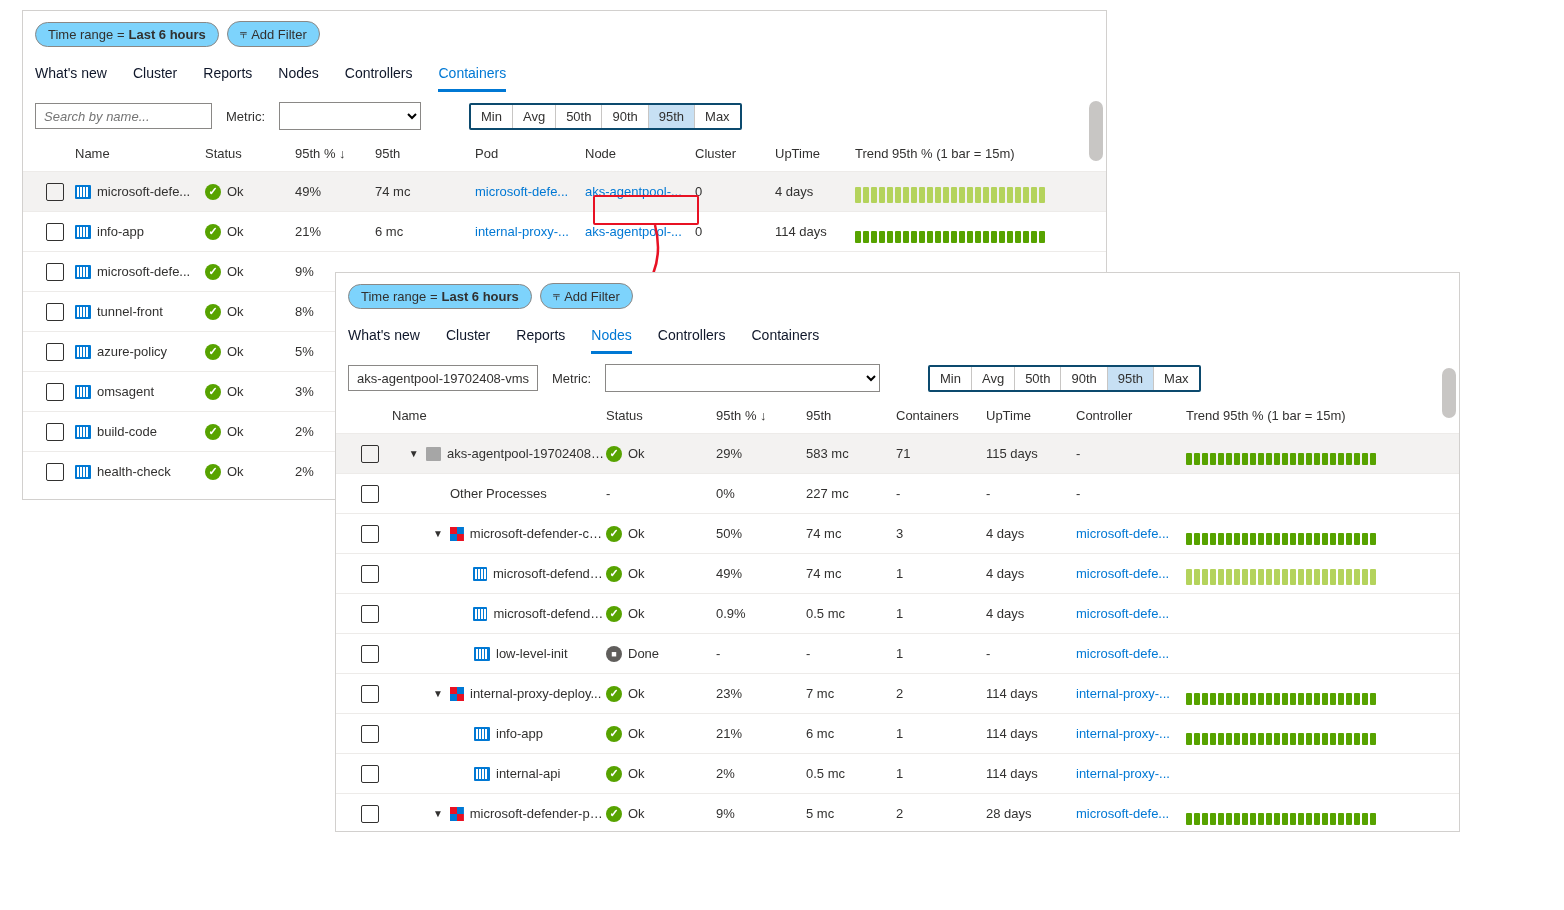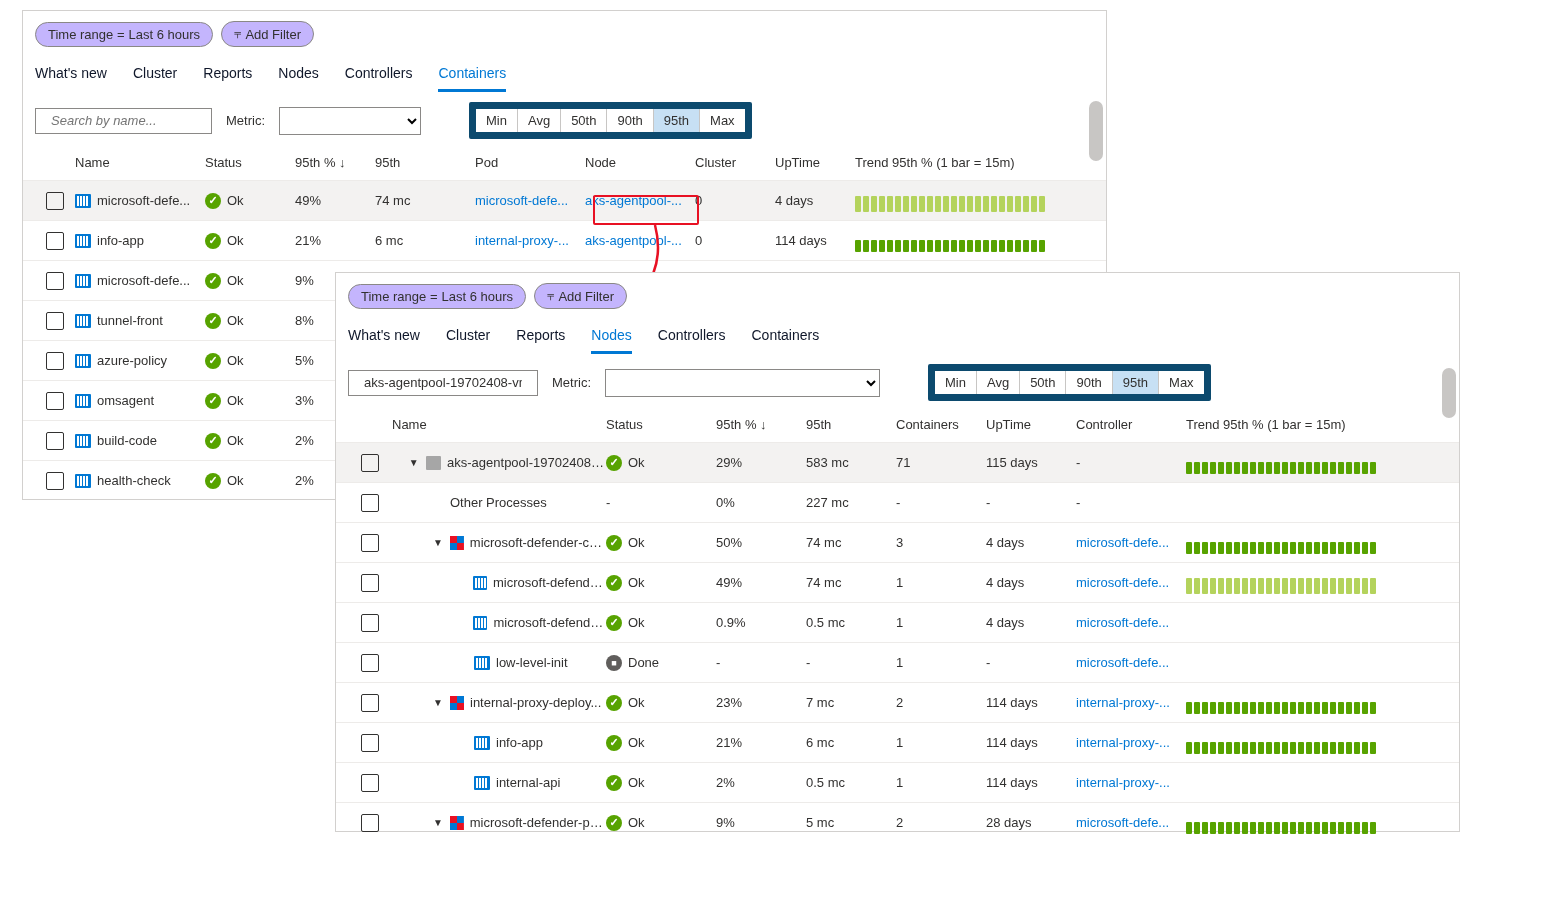--- a/index.html
+++ b/index.html
@@ -1,29 +1,29 @@
 <!DOCTYPE html>
 <html><head>
 <meta charset="utf-8">
 <style>
 * { margin: 0; padding: 0; box-sizing: border-box; }
 body { font-family: "Segoe UI", -apple-system, sans-serif; font-size: 13px; color: #323130; background: #fff; width: 1564px; height: 910px; position: relative; overflow: hidden; }
 .panel { background: #fff; border: 1px solid #d2d0ce; position: absolute; }
 .panel-back { left: 22px; top: 10px; width: 1085px; height: 490px; }
 .panel-front { left: 335px; top: 272px; width: 1125px; height: 560px; }
 .filter-bar { padding: 10px 12px 8px 12px; display: flex; align-items: center; gap: 8px; }
-.pill { background: #c4b5fd; border: 1px solid #8a8886; border-radius: 14px; padding: 4px 12px; font-size: 13px; display: inline-flex; align-items: center; gap: 4px; cursor: pointer; }
-.pill b { font-weight: 400; }
+.pill { background: #7dd3fc; border: 1px solid #8a8886; border-radius: 14px; padding: 4px 12px; font-size: 13px; display: inline-flex; align-items: center; gap: 4px; cursor: pointer; }
+.pill b { font-weight: 700; }
 .tabs { display: flex; gap: 26px; padding: 6px 12px 0 12px; border-bottom: none; }
 .tab { padding: 4px 0 8px 0; cursor: pointer; font-size: 14px; color: #0f172a; }
 .tab.active { color: #0078d4; font-weight: 400; border-bottom: 3px solid #0078d4; }
 .toolbar { display: flex; align-items: center; gap: 14px; padding: 10px 12px 6px 12px; }
-.search-input { border: 1px solid #8a8886; padding: 4px 15px; font-style: italic; color: #605e5c; width: 177px; height: 26px; font-size: 13px; }
+.search-input { border: 1px solid #8a8886; padding: 4px 8px; font-style: italic; color: #605e5c; width: 177px; height: 26px; font-size: 13px; }
 .metric-select { border: 1px solid #8a8886; padding: 13px 8px; height: 15px; font-size: 10px; background: #fff; }
-.seg-group { display: flex; border: 7px solid #0c4a6e; border-radius: 2px; overflow: hidden; }
+.seg-group { display: flex; border: 2px solid #0c4a6e; border-radius: 2px; overflow: hidden; }
 .seg { padding: 4px 10px; font-size: 13px; cursor: pointer; border-right: 1px solid #c8c6c4; }
 .seg:last-child { border-right: none; }
 .seg.selected { background: #c7e0f4; }
 .item-count { text-align: right; padding: 8px 22px 0 0; color: #605e5c; font-size: 13px; }
 .table { width: 100%; }
 .thead { display: flex; padding: 10px 12px 10px 12px; color: #323130; font-weight: 400; }
 .thead > div, .trow > div { flex-shrink: 0; }
 .trow { display: flex; align-items: center; padding: 8px 12px; border-top: 1px solid #edebe9; min-height: 40px; }
 .c-check { width: 40px; display: flex; justify-content: center; }
 .chk { width: 18px; height: 18px; border: 1px solid #323130; border-radius: 2px; }

